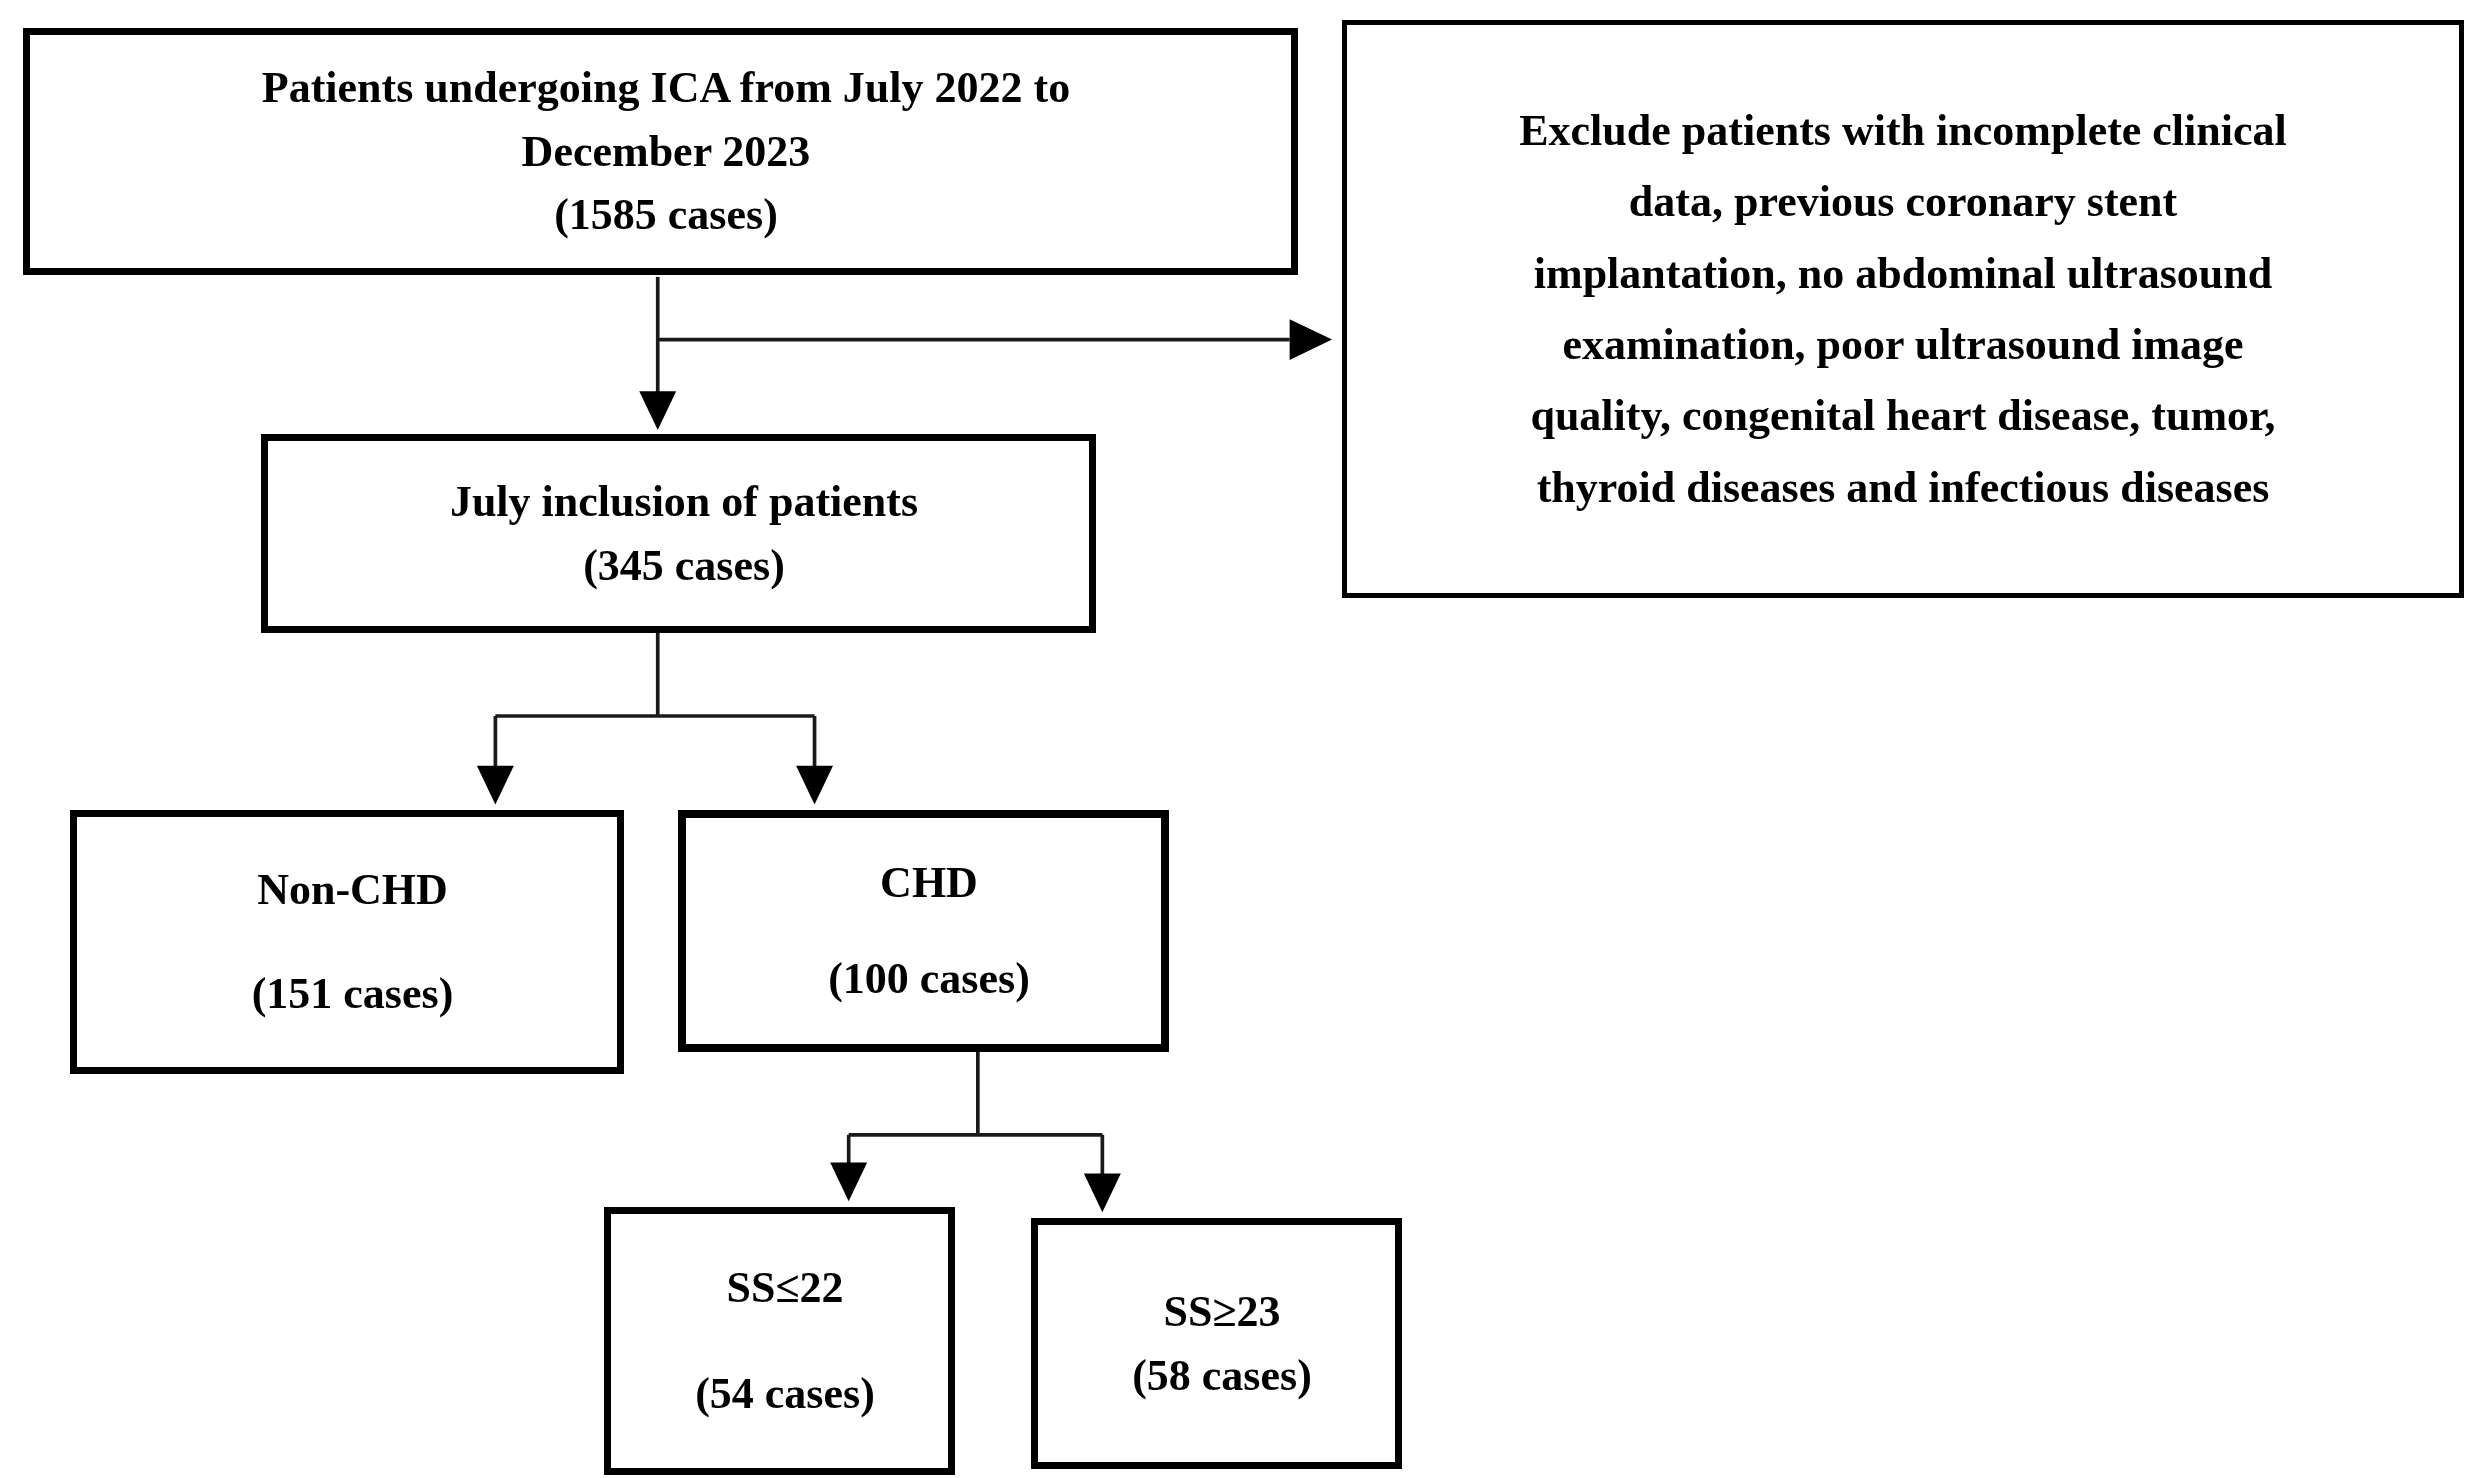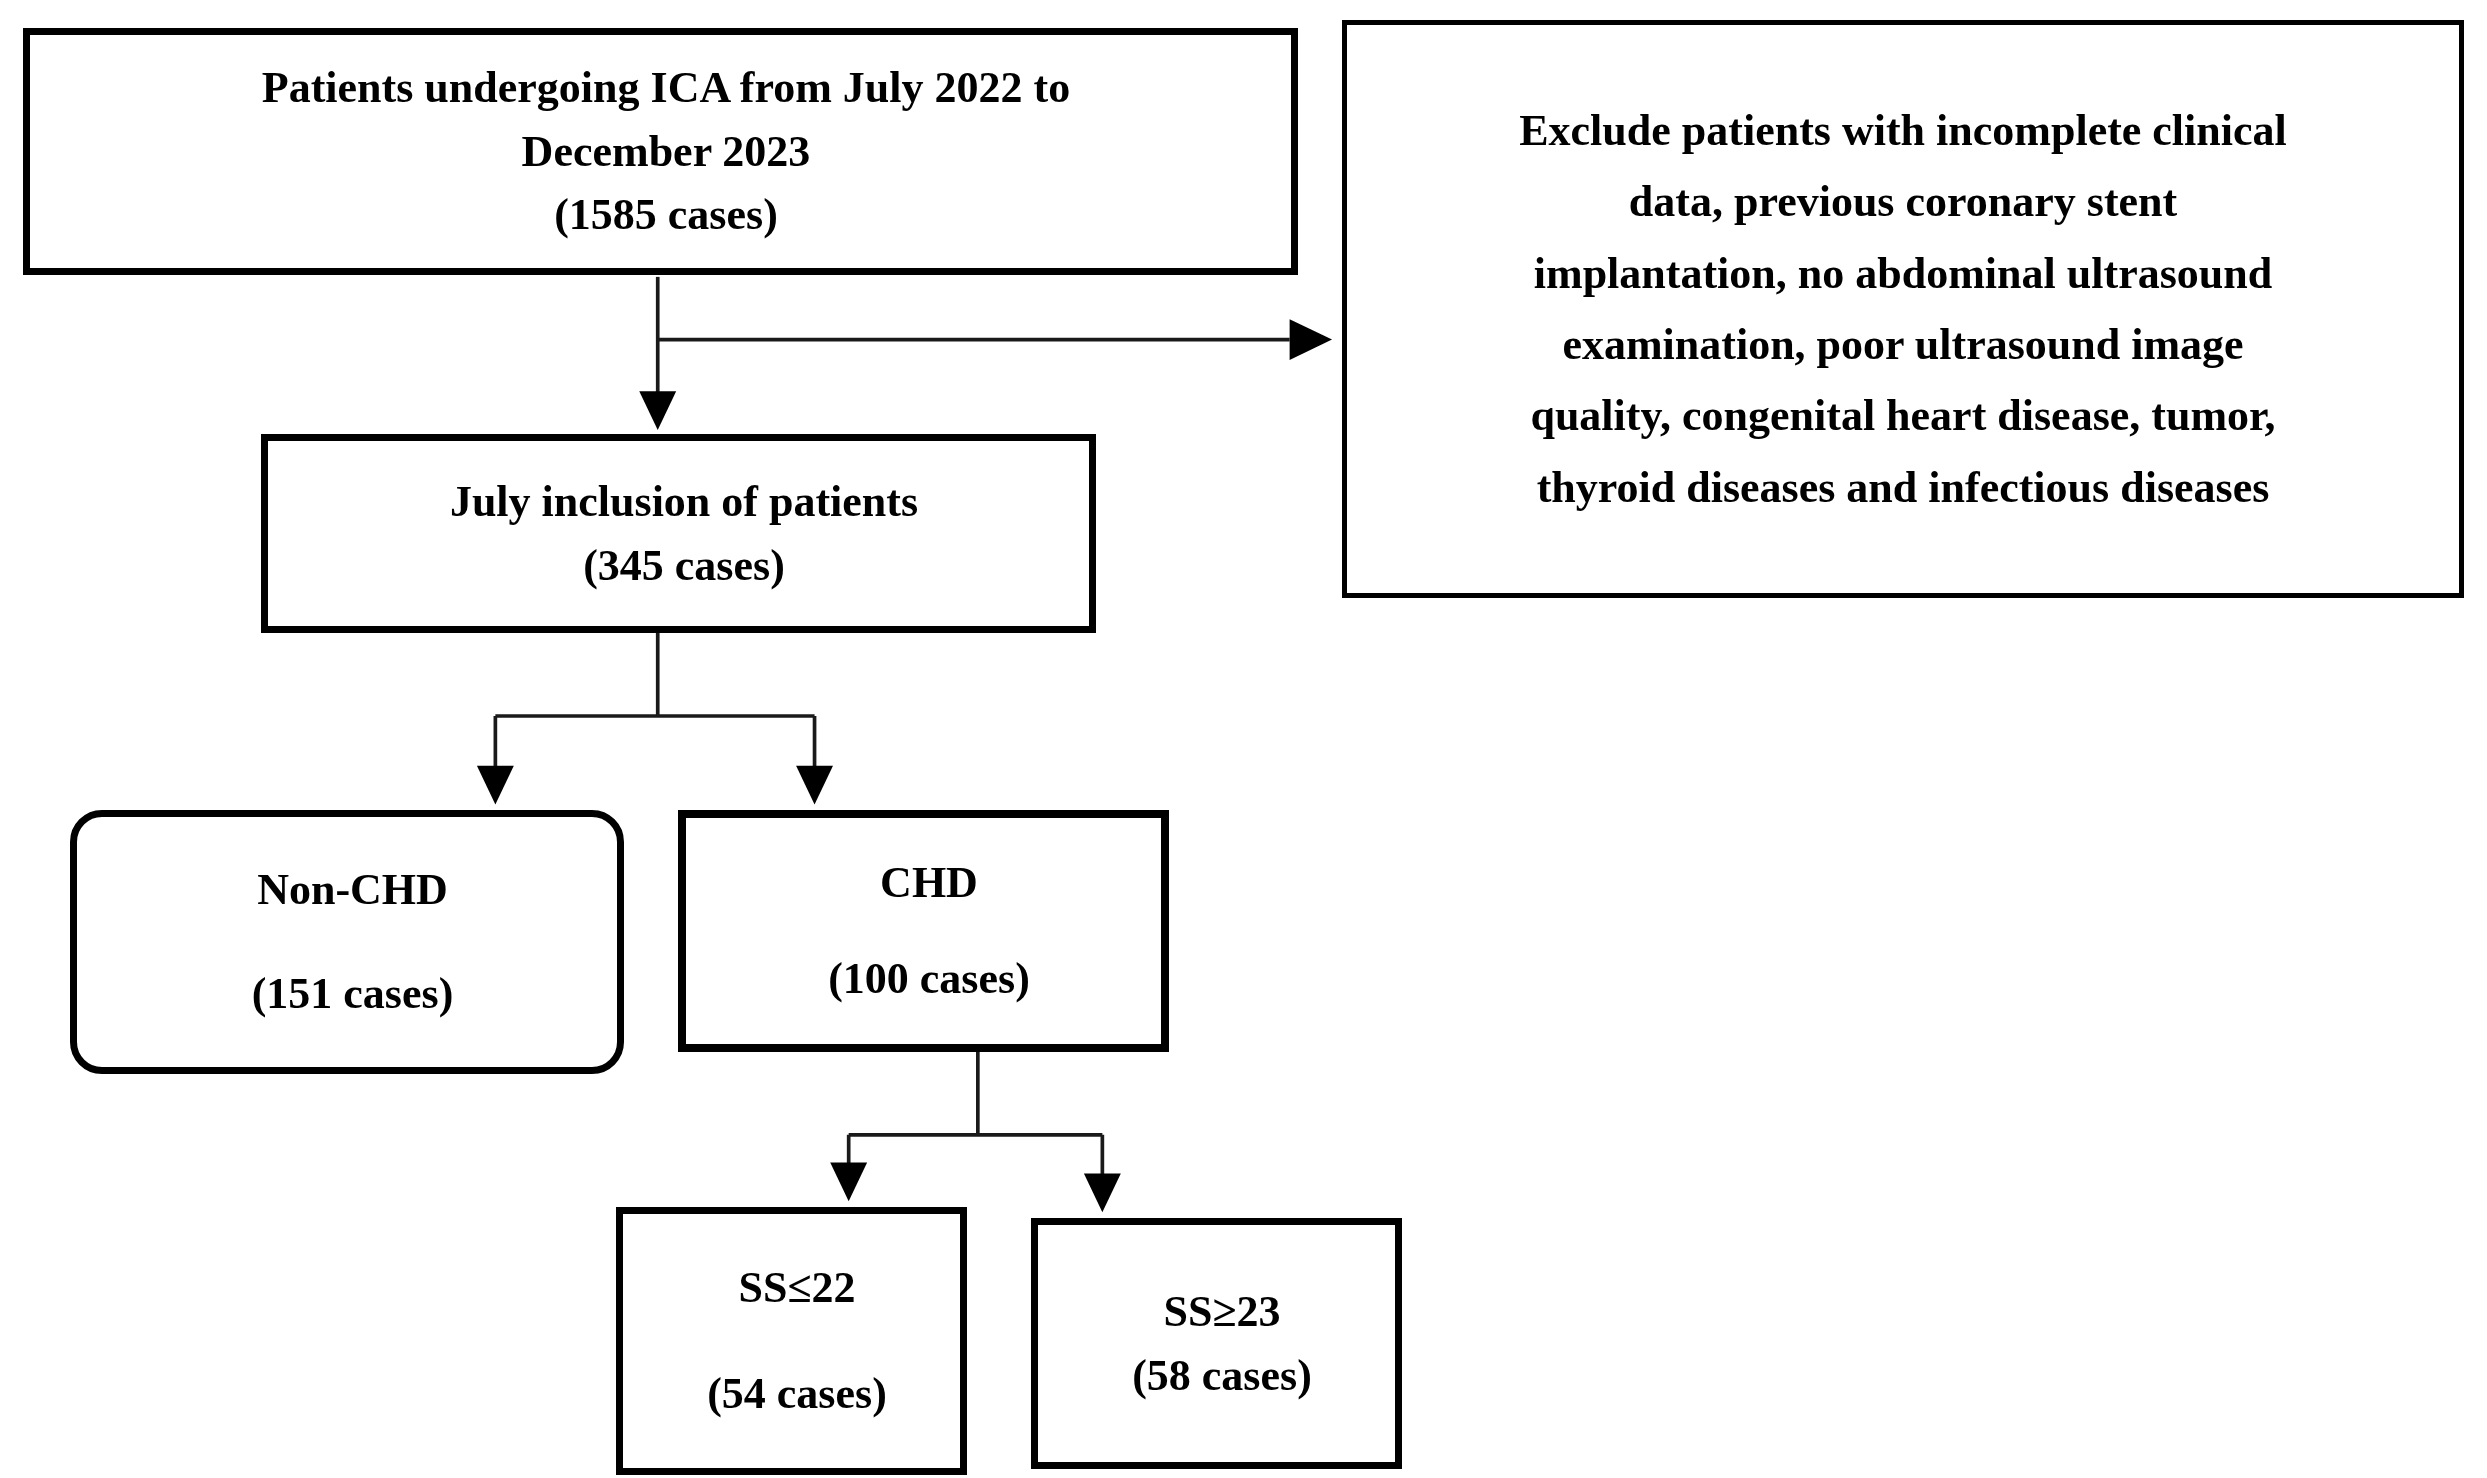--- a/index.html
+++ b/index.html
@@ -26,23 +26,23 @@
     align-items:center;
     text-align:center;
     font-size:44px;
     line-height:1.45;
     padding-left:11px;
   }
   .box .txt{white-space:pre-line;}
   .box-ica{left:23px;top:28px;width:1275px;height:247px;}
   .box-exclude{left:1342px;top:20px;width:1122px;height:578px;border-width:5.5px;line-height:1.62;padding:0 26px;}
   .box-final{left:261px;top:434px;width:835px;height:199px;}
-  .box-nonchd{left:70px;top:810px;width:554px;height:264px;border-radius:32px;}
+  .box-nonchd{left:70px;top:810px;width:554px;height:264px;}
   .box-chd{left:678px;top:810px;width:491px;height:242px;border-width:8.3px;}
-  .box-ss-low{left:604px;top:1207px;width:351px;height:268px;margin-left:12px;}
+  .box-ss-low{left:604px;top:1207px;width:351px;height:268px;}
   .box-ss-high{left:1031px;top:1218px;width:371px;height:251px;justify-content:center;}
   .ss-label{font-family:"Liberation Serif","DejaVu Sans",serif;}
 </style>
 </head>
 <body>
 
 <div class="stage">
 
   <svg class="connectors" viewBox="0 0 2696 1603" xmlns="http://www.w3.org/2000/svg">
     <g stroke="#1a1a1a" stroke-width="4" fill="none">

